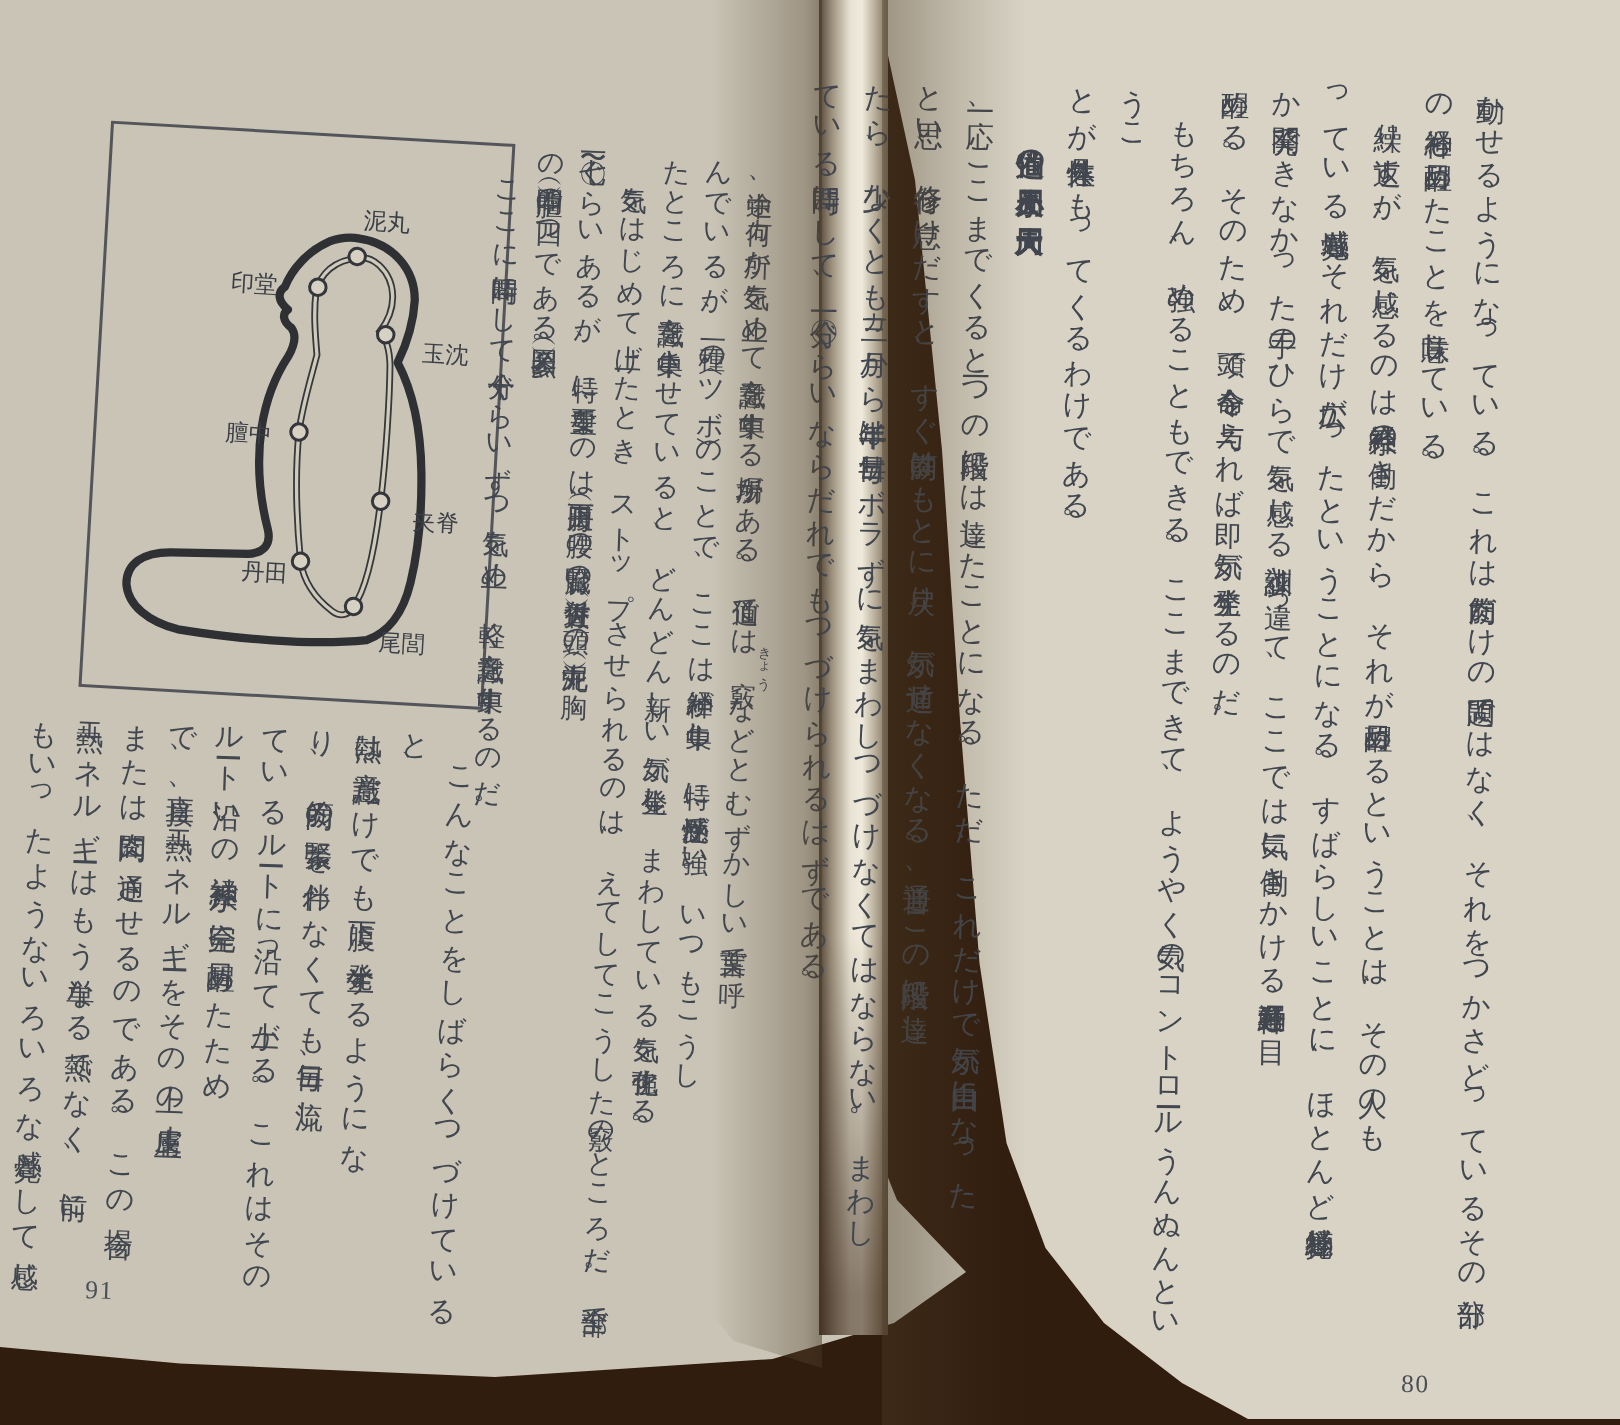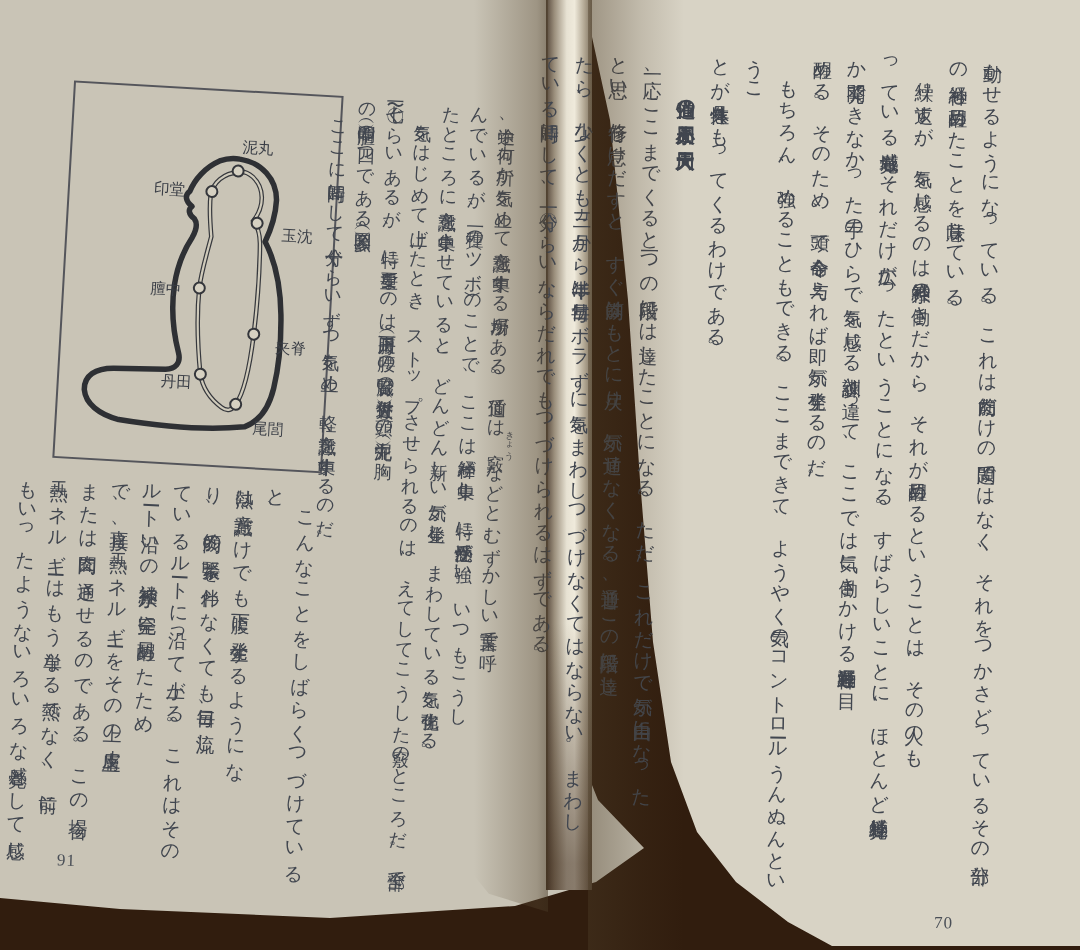--- a/index.html
+++ b/index.html
@@ -158,17 +158,17 @@
       <div class="tcol">か開発できなかった手のひらで気を感じる訓練と違って、ここでは気に働きかける運動神経も目</div>
       <div class="tcol">醒める。そのため、頭で命令を与えれば即、気が発生するのだ。</div>
       <div class="tcol">　もちろん、強めることもできる。ここまできて、ようやく気のコントロールうんぬんというこ</div>
       <div class="tcol">とが具体性をもってくるわけである。</div>
       <div class="tcol heading">　　仙道の小周天と大周天</div>
       <div class="tcol">　一応、ここまでくると一つの段階には達したことになる。ただ、これだけで気が自由になった</div>
       <div class="tcol">と思い、修行を怠けだすと、すぐ筋肉はもとに戻り、気が通せなくなる。普通、この段階に達し</div>
       <div class="tcol">たら、少なくとも三ヵ月から半年は毎日サボラずに気をまわしつづけなくてはならない。まわし</div>
       <div class="tcol">ている時間にして、一〇分ぐらいならだれでもつづけられるはずである。</div>
     </div>
-  <div class="pagenum pagenum-right">70</div>
+  <div class="pagenum pagenum-right">80</div>
 </div>
 
 <div class="lp-gutter-shadow"></div>
 <div class="rp-gutter-shadow"></div>
 
 </body></html>

